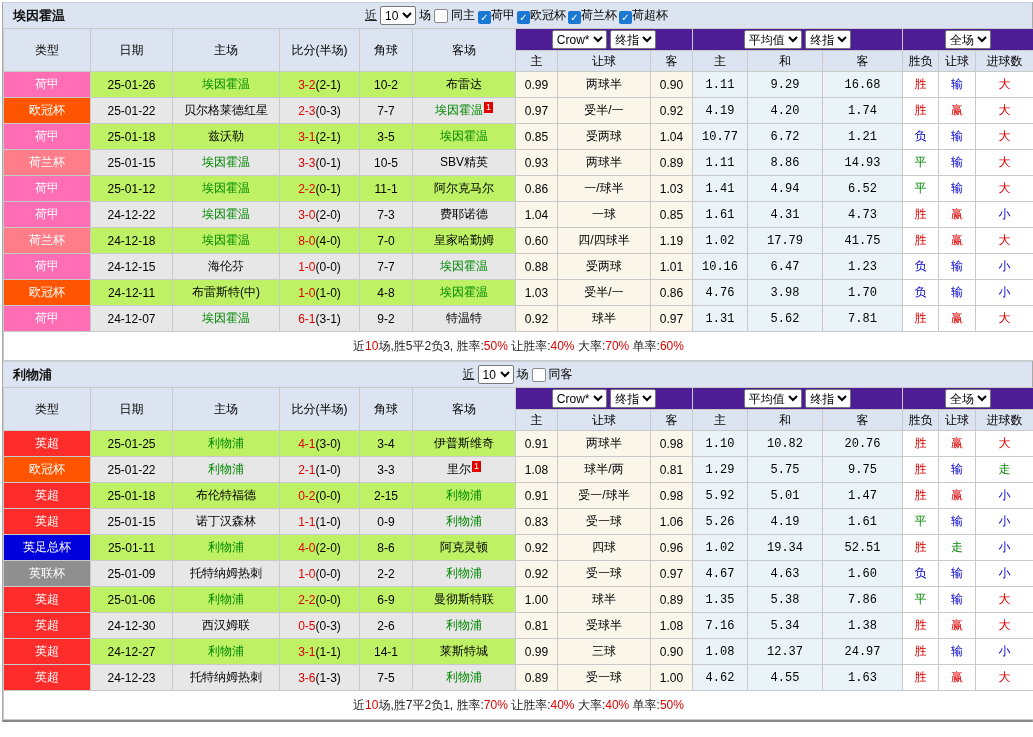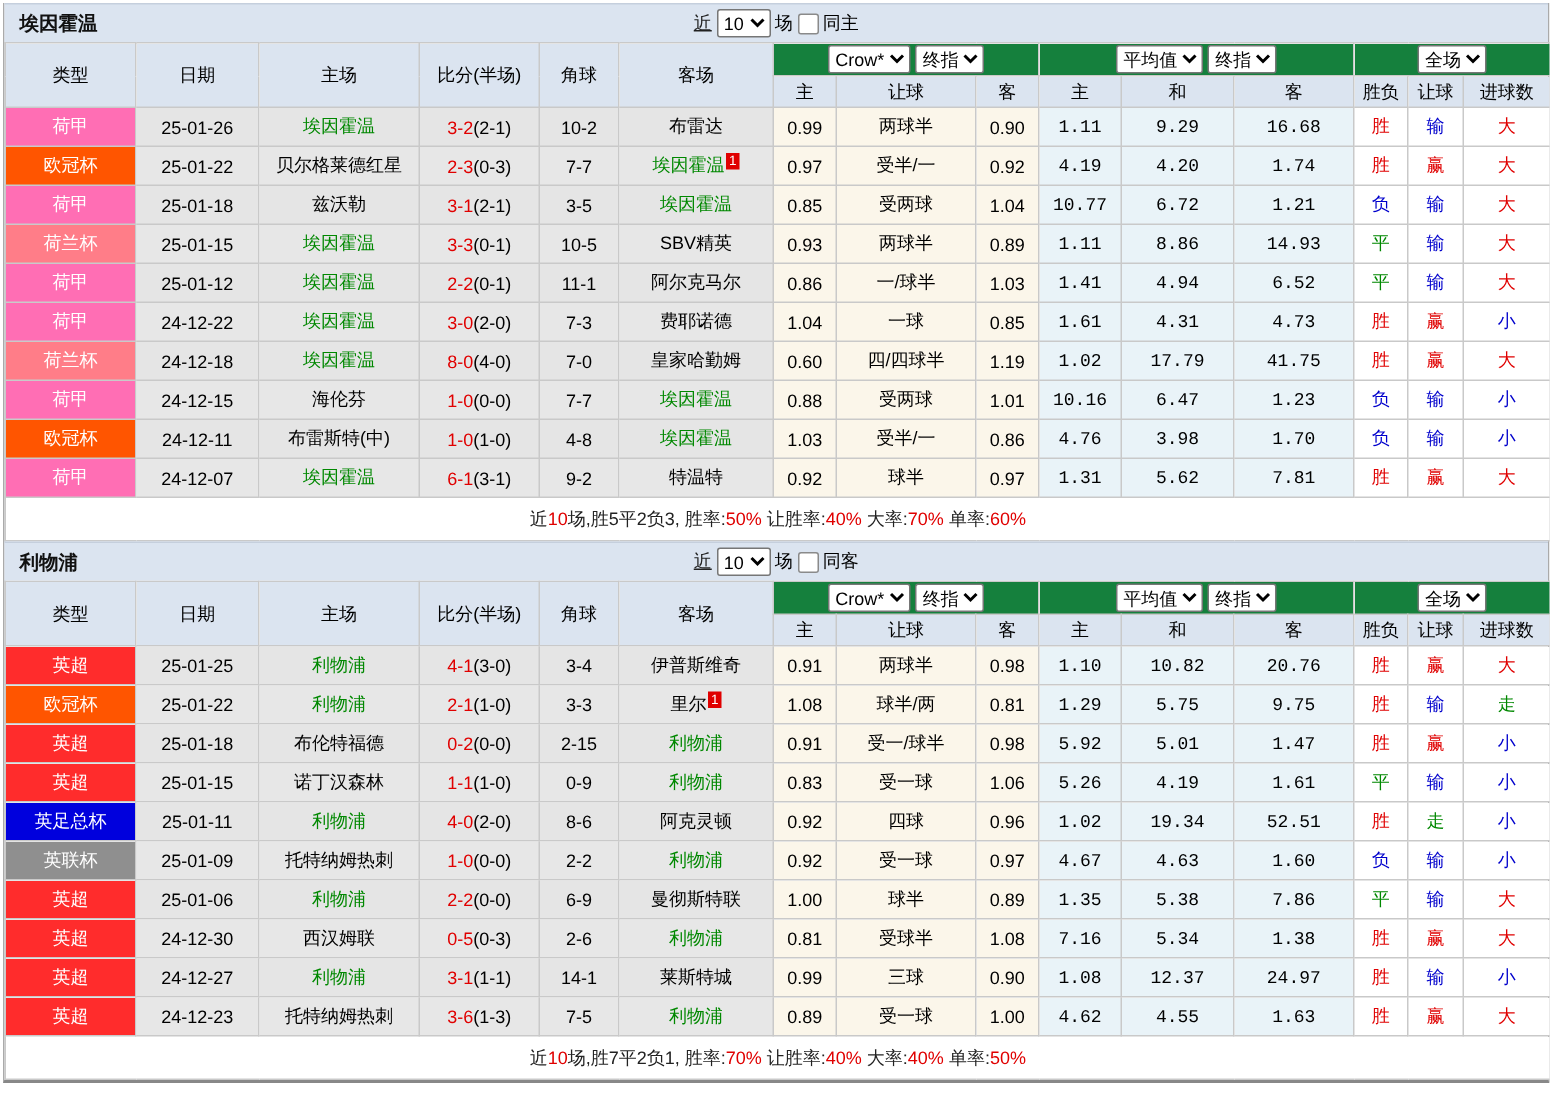--- a/index.html
+++ b/index.html
@@ -21,24 +21,24 @@
   select{font-size:12px;height:19px;border:1px solid #767676;background:#fff;border-radius:2px;}
   .cb{display:inline-block;width:13px;height:13px;line-height:13px;text-align:center;border-radius:2px;
       background:#1b78d2;color:#fff;font-size:10px;font-weight:bold;vertical-align:-2px;}
   .cb-off{background:#fff;border:1px solid #8a8a8a;width:12px;height:12px;}
   .cbl{margin-right:2px;}
   
   table{border-collapse:collapse;table-layout:fixed;width:1029px;}
   th,td{border:1px solid #c9c9c9;text-align:center;padding:0;overflow:hidden;white-space:nowrap;}
   thead th{background:#dbe4f0;font-weight:normal;color:#000;}
   tr.selrow th{height:21px;}
-  tr.selrow th.hsel{background:#15803d;}
+  tr.selrow th.hsel{background:#4c1d95;}
   tr.labrow th{height:20px;}
   tbody td{height:25px;}
-  tr.r-odd .c-strip{background:#e5e5e5;margin-top:31px;}
+  tr.r-odd .c-strip{background:#bef264;margin-top:31px;}
   tr.r-even .c-strip{background:#e7e7e7;}
   td.c-league{color:#fff;}
   td.c-odds{background:#fbf6ea;}
   td.c-avg{background:#e9f3f8;font-family:Liberation Mono, monospace;}
   td.c-res{background:#fff;}
   .t-green{color:#008800;}
   .t-red{color:#e00000;}
   .t-blue{color:#0000cc;}
   .mk{display:inline-block;background:#e00000;color:#fff;font-size:9px;line-height:11px;padding:0 2px;vertical-align:4px;margin-left:1px;}
   .summary-row td{height:28px;background:#fff;color:#222;}
@@ -51,20 +51,21 @@
 
 
   <div class="section-bar">
     <span class="team-name">埃因霍温</span>
     <div class="filters">
       <span class="lnk">近</span>
       <select><option>10</option></select>
       <span>场</span>
       <span class="cb cb-off"></span>
       <span>同主</span>
+      <span><label><span class="cb">✓</span><span class="cbl">荷甲</span></label><label><span class="cb">✓</span><span class="cbl">欧冠杯</span></label><label><span class="cb">✓</span><span class="cbl">荷兰杯</span></label><label><span class="cb">✓</span><span class="cbl">荷超杯</span></label></span>
     </div>
   </div>
 
   <table>
     <colgroup>
       <col style="width:87px">
         <col style="width:82px">
         <col style="width:107px">
         <col style="width:80px">
         <col style="width:53px">

